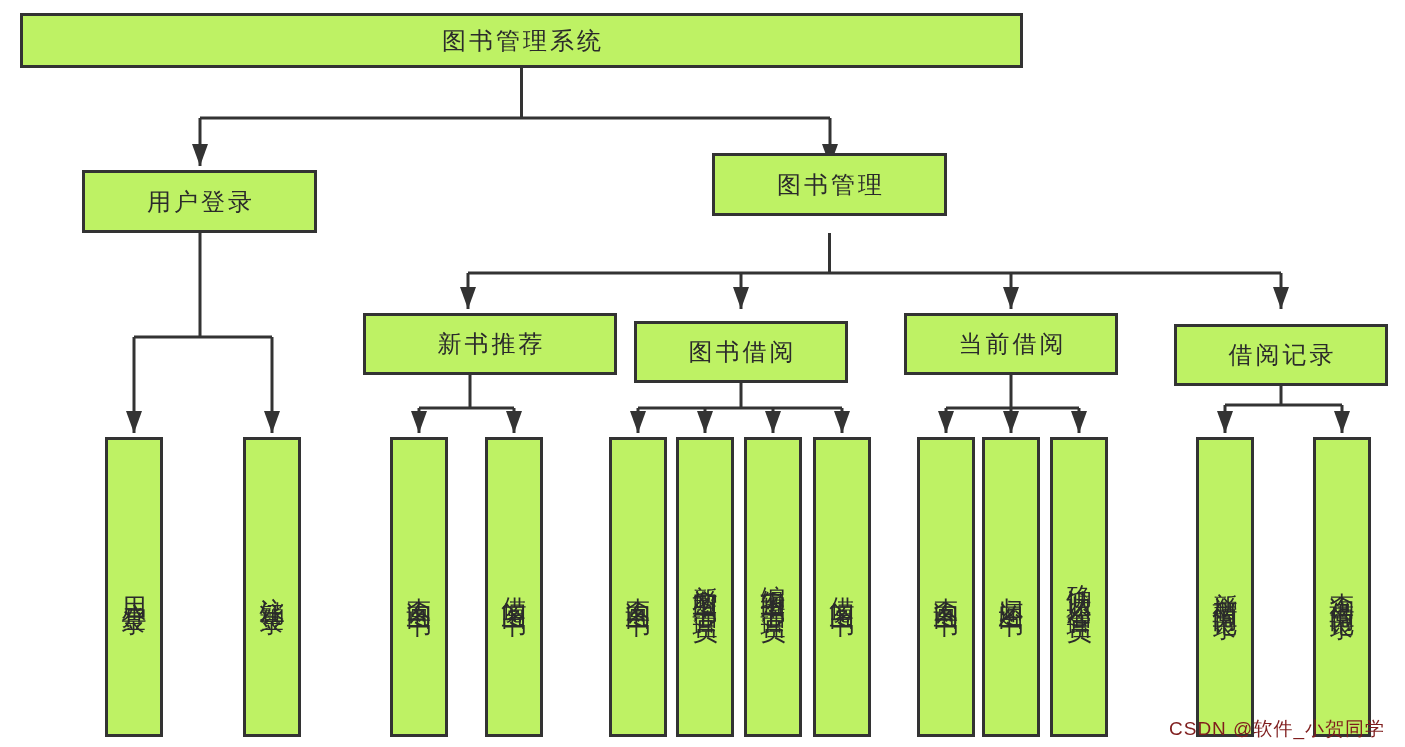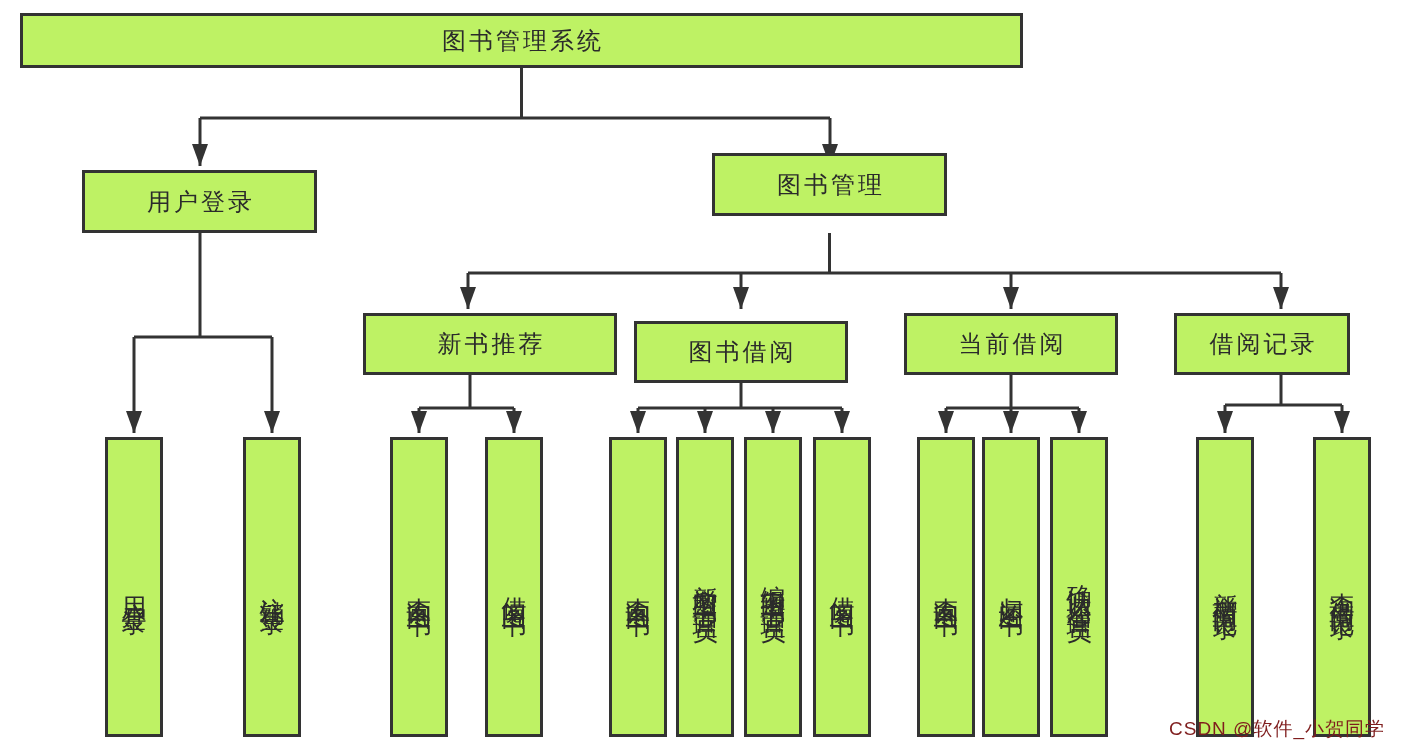--- a/index.html
+++ b/index.html
@@ -65,21 +65,21 @@
 </svg>
 
 <div class="box h" style="left:20px;top:13px;width:1003px;height:55px">图书管理系统</div>
 
 <div class="box h" style="left:82px;top:170px;width:235px;height:63px">用户登录</div>
 <div class="box h" style="left:712px;top:153px;width:235px;height:63px">图书管理</div>
 
 <div class="box h" style="left:363px;top:313px;width:254px;height:62px">新书推荐</div>
 <div class="box h" style="left:634px;top:321px;width:214px;height:62px">图书借阅</div>
 <div class="box h" style="left:904px;top:313px;width:214px;height:62px">当前借阅</div>
-<div class="box h" style="left:1174px;top:313px;width:176px;height:62px">借阅记录</div>
+<div class="box h" style="left:1174px;top:324px;width:214px;height:62px">借阅记录</div>
 
 <div class="box v" style="left:105px;top:437px;width:58px;height:300px">用户登录</div>
 <div class="box v" style="left:243px;top:437px;width:58px;height:300px">注销登录</div>
 
 <div class="box v" style="left:390px;top:437px;width:58px;height:300px">查询图书</div>
 <div class="box v" style="left:485px;top:437px;width:58px;height:300px">借阅图书</div>
 
 <div class="box v" style="left:609px;top:437px;width:58px;height:300px">查询图书</div>
 <div class="box v" style="left:676px;top:437px;width:58px;height:300px">新增图书（管理员）</div>
 <div class="box v" style="left:744px;top:437px;width:58px;height:300px">编辑图书（管理员）</div>

